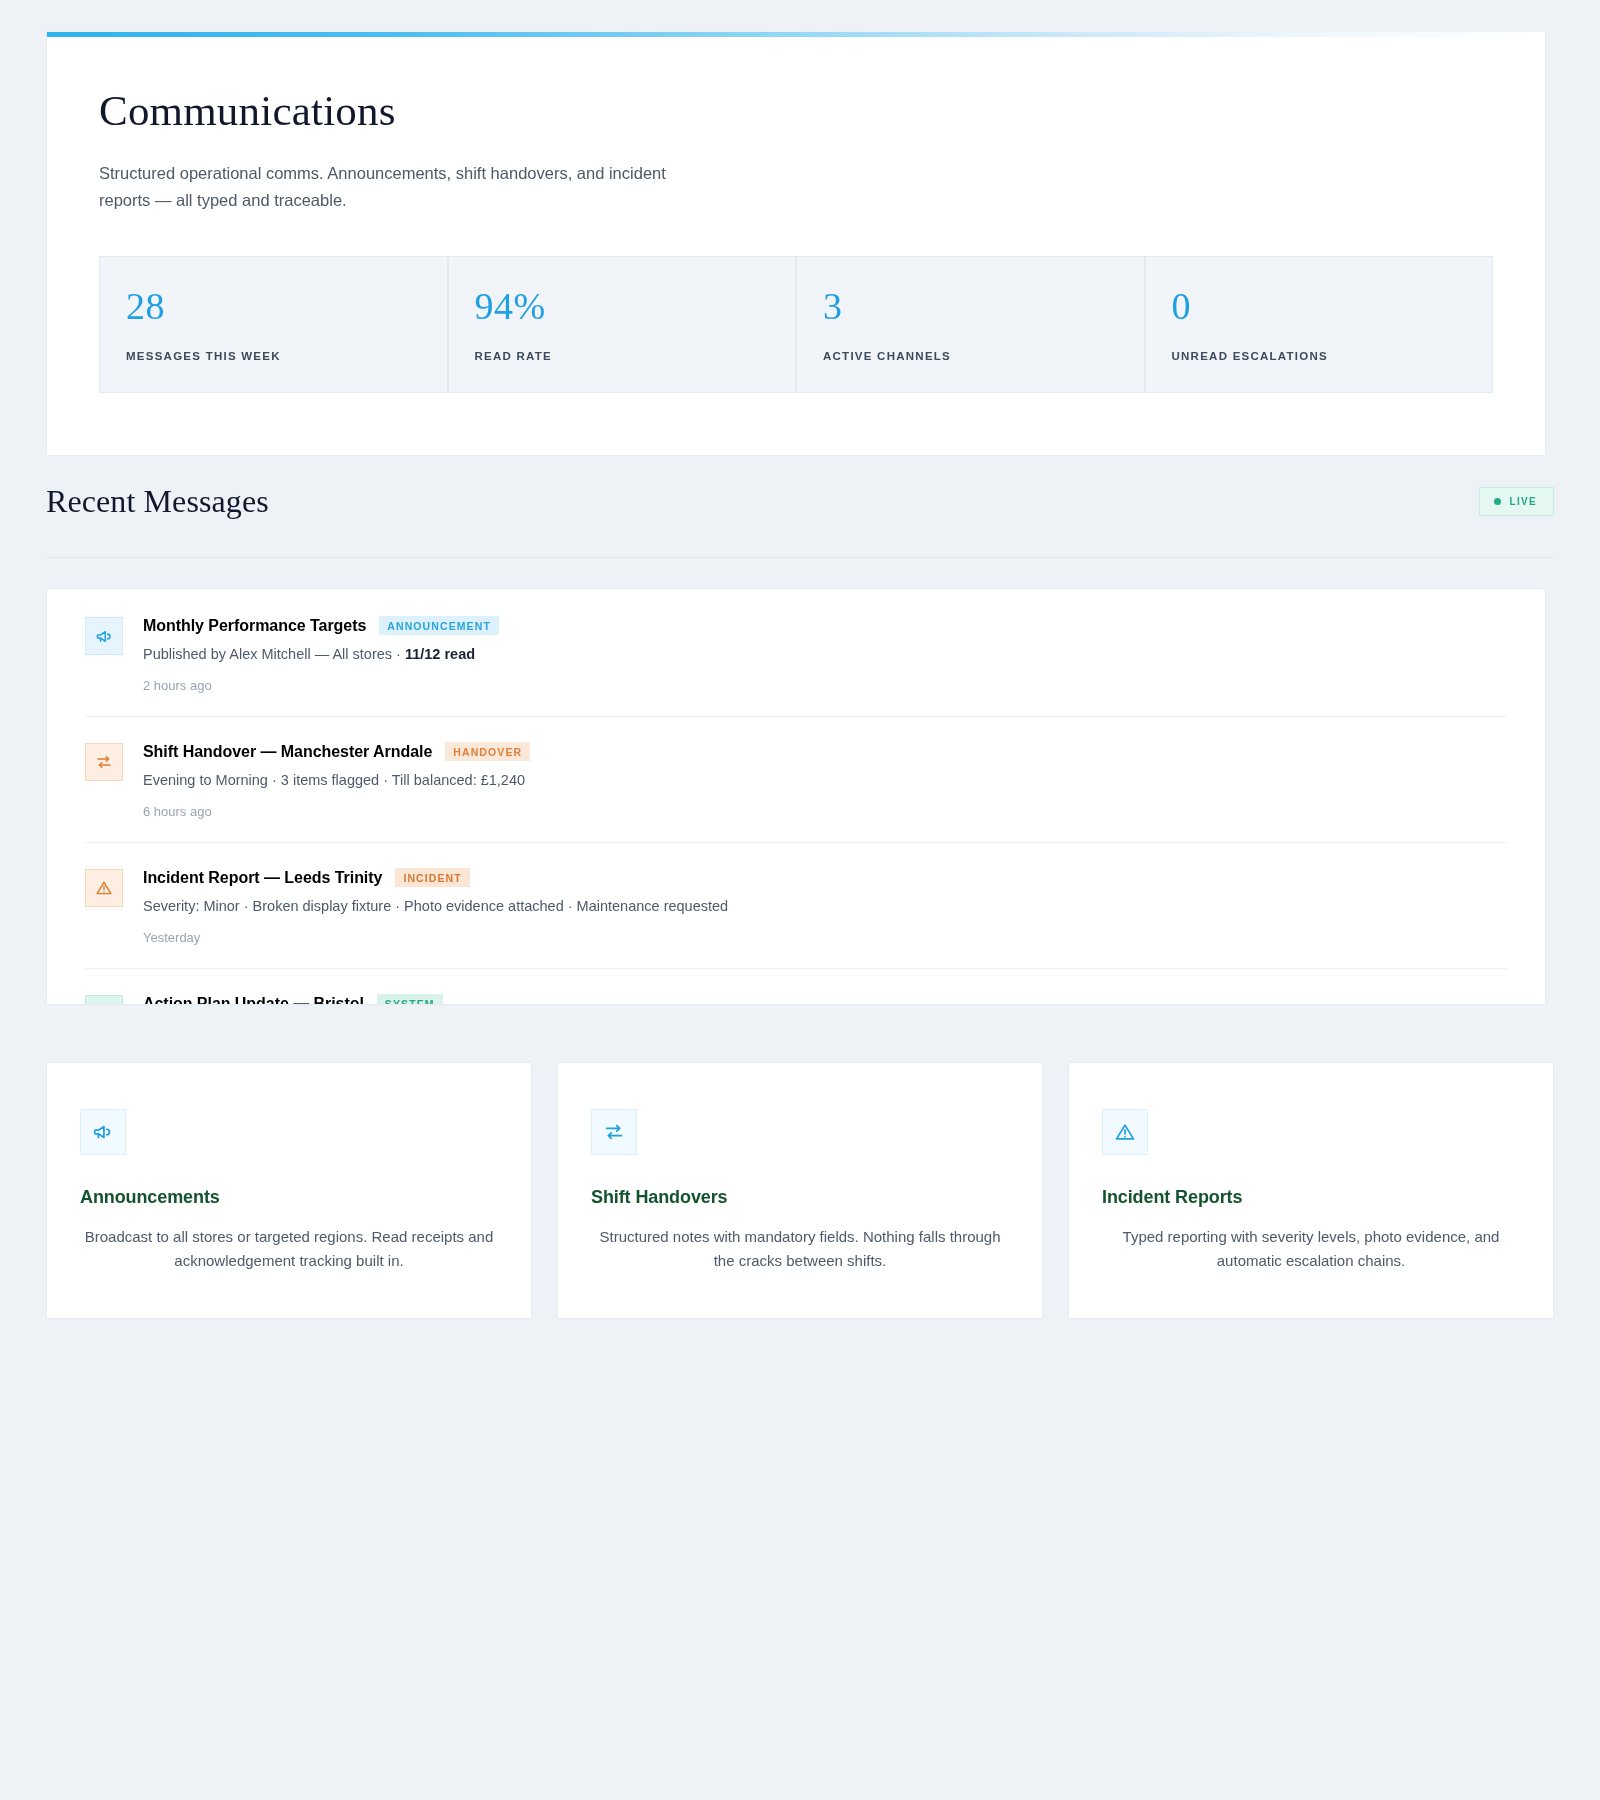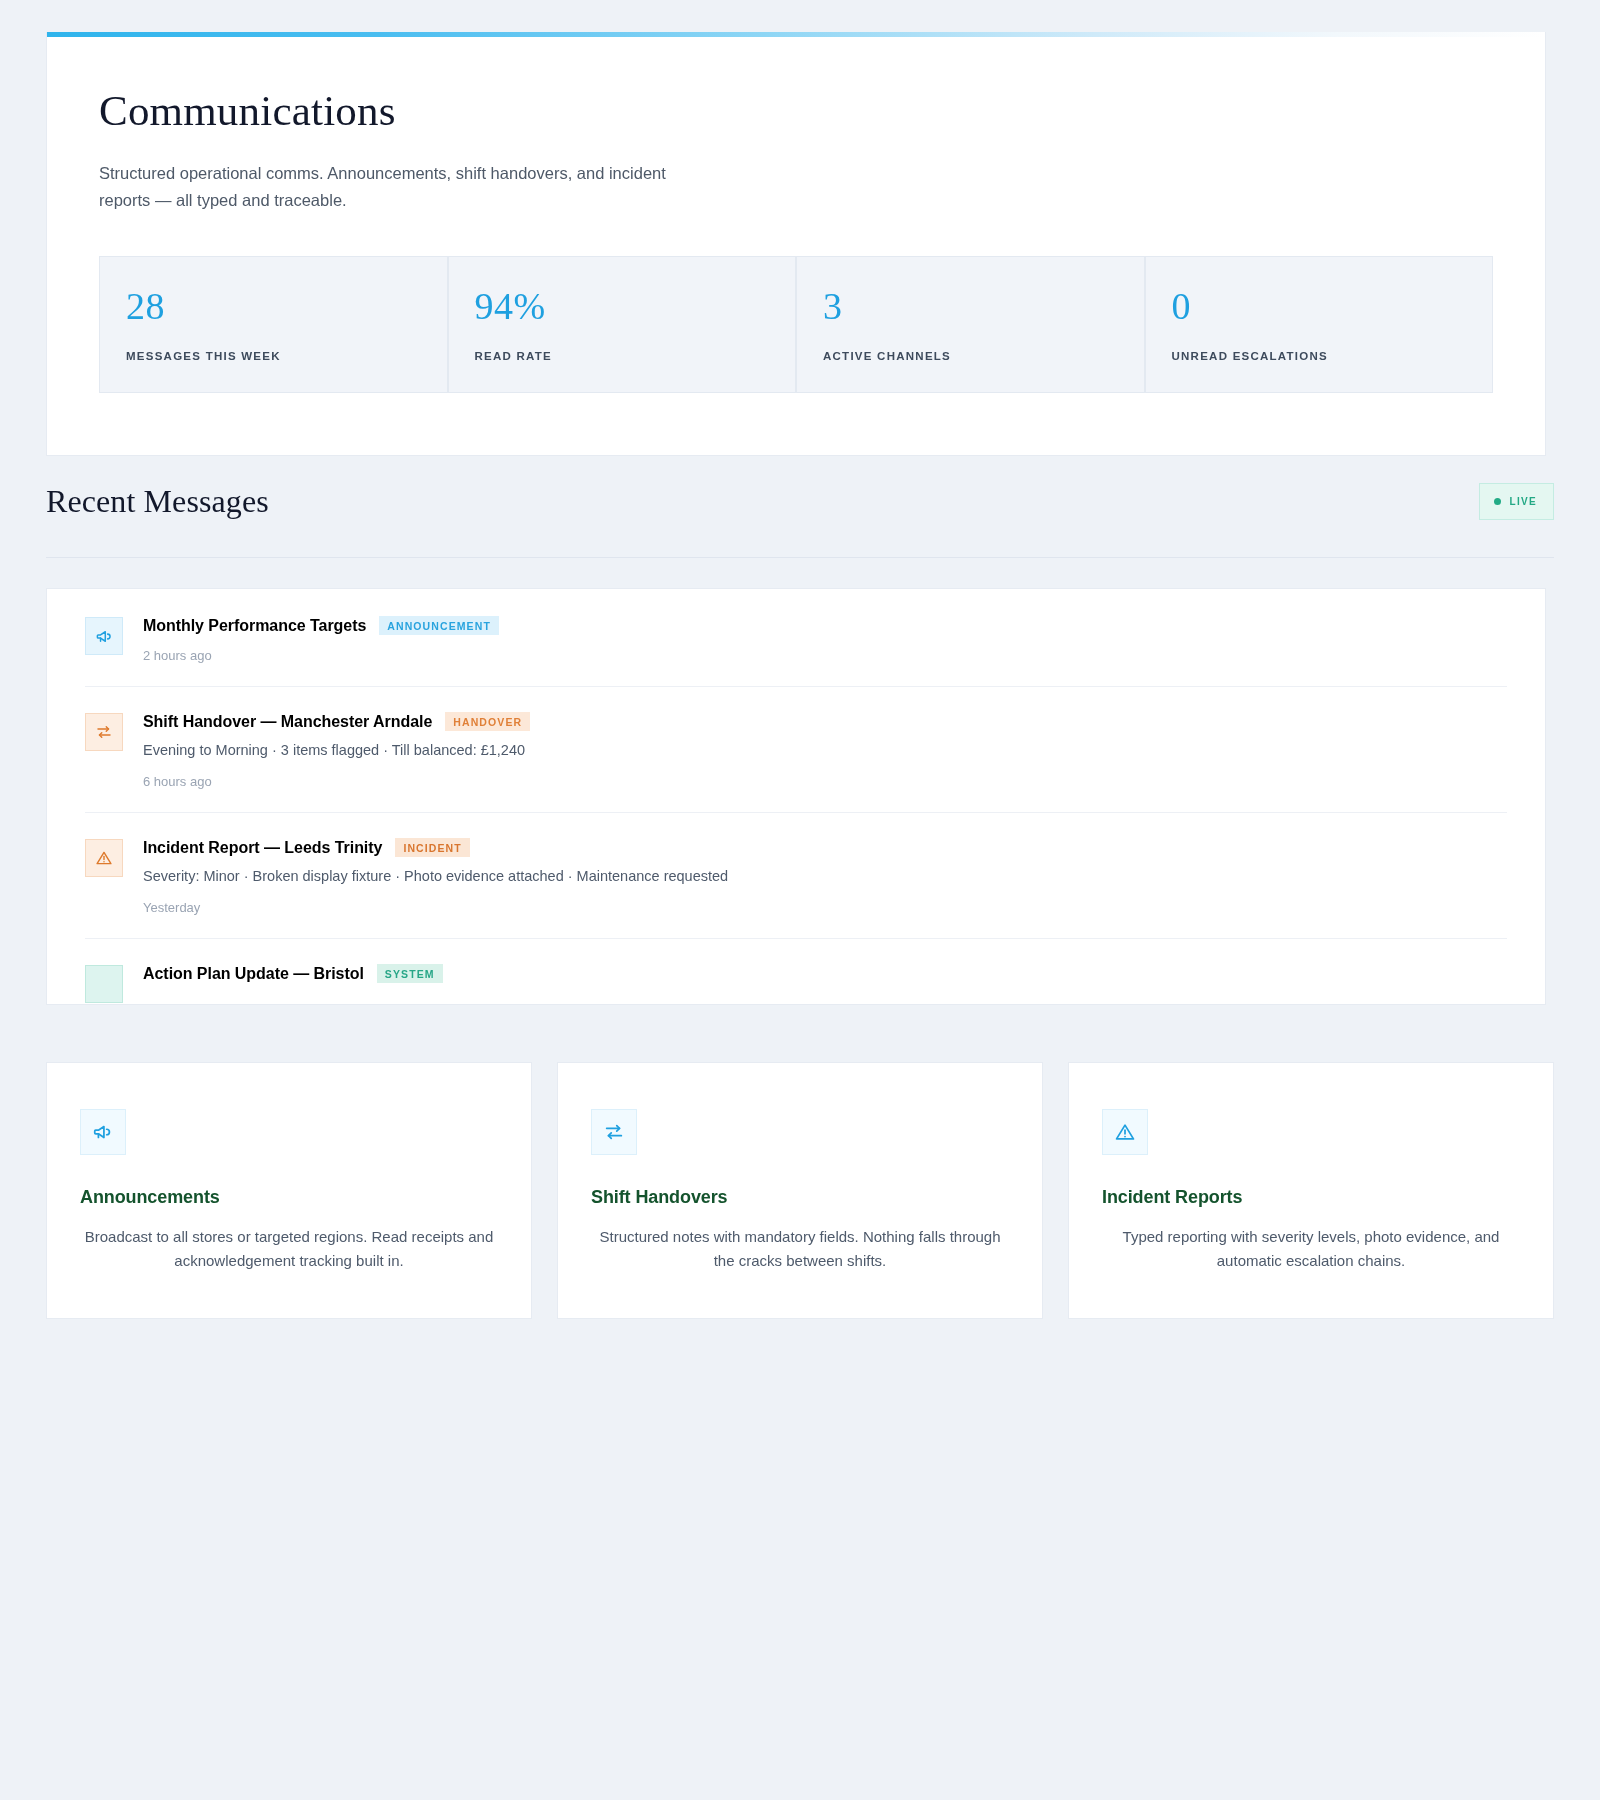--- a/index.html
+++ b/index.html
@@ -84,20 +84,21 @@
     text-transform: uppercase;
   }
 
   
   .section-head {
     position: absolute;
     left: 46px;
     top: 483px;
     width: 1508px;
     display: flex;
+    align-items: center;
     justify-content: space-between;
   }
   .section-title {
     font-family: "Liberation Serif", "DejaVu Serif", serif;
     font-size: 32px;
     font-weight: 400;
     color: #12182b;
     letter-spacing: 0.1px;
   }
   .live-badge {
@@ -291,20 +292,21 @@
             <path d="M3 11v2a1 1 0 0 0 1 1h3l6 4V6L7 10H4a1 1 0 0 0-1 1z"></path>
             <path d="M16 9a3 3 0 0 1 0 6"></path>
             <path d="M7 14v4"></path>
           </svg>
         </div>
         <div class="msg-body">
           <div class="msg-title-row">
             <span class="msg-title">Monthly Performance Targets</span>
             <span class="tag tag-announcement">ANNOUNCEMENT</span>
           </div>
+          <div class="msg-meta"><span>Published by Alex Mitchell — All stores · </span><b>11/12 read</b></div>
           <div class="msg-time">2 hours ago</div>
         </div>
       </div>
 
       <div class="msg-row">
         <div class="msg-icon ic-amber">
           <svg width="18" height="18" viewBox="0 0 24 24" fill="none" stroke="#de7a2c" stroke-width="1.9" stroke-linecap="round" stroke-linejoin="round">
             <path d="M4 8h14"></path>
               <path d="M15 5l3 3-3 3"></path>
             <path d="M20 16H6"></path>

